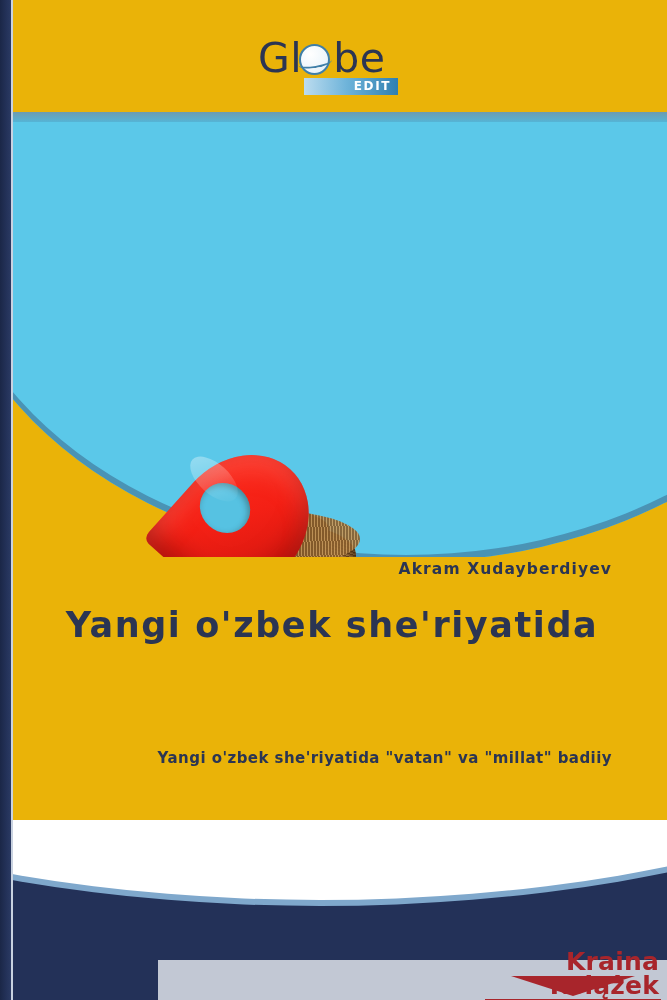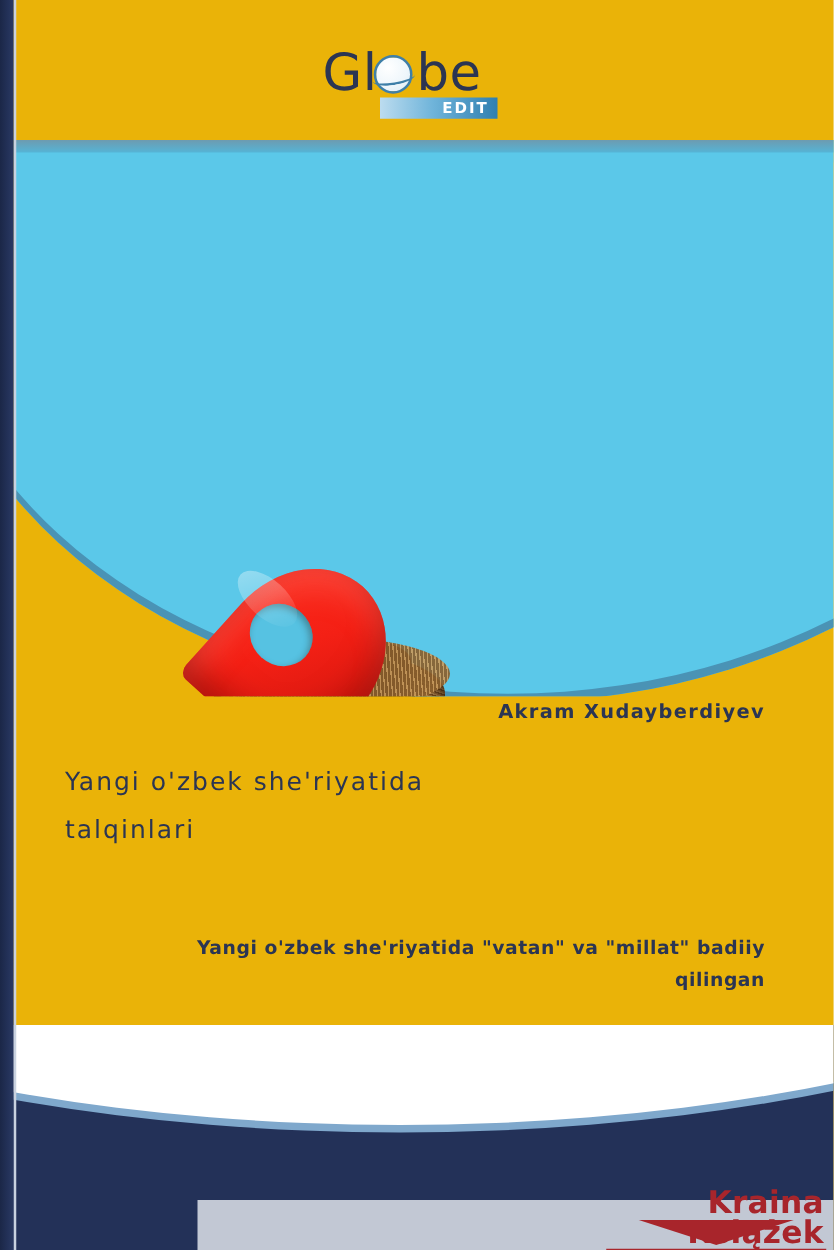--- a/index.html
+++ b/index.html
@@ -244,26 +244,26 @@
     color: #2b3553;
     font-weight: 700;
     text-align: right;
   }
   .title {
     position: absolute;
     right: 55px;
     top: 606px;
     width: 560px;
     z-index: 20;
-    text-align: left;
+    text-align: center;
     color: #2b3553;
-    font-size: 20px;
+    font-size: 35px;
     line-height: 38px;
     letter-spacing: 1.6px;
-    font-weight: 400;
+    font-weight: 700;
   }
   .subtitle {
     position: absolute;
     right: 55px;
     top: 745px;
     width: 520px;
     z-index: 20;
     text-align: right;
     color: #2b3553;
     font-size: 15px;
@@ -344,26 +344,24 @@
   <div class="logo">
     <div class="logo-word"><span>Gl</span><span style="display:inline-block;width:31px"></span><span>be</span></div>
     <div class="logo-globe"></div>
     <div class="logo-edit">EDIT</div>
   </div>
 
   <div class="author">Akram Xudayberdiyev</div>
 
   <div class="title">
     <div>Yangi o'zbek she'riyatida</div>
-    <div>talqinlari</div>
   </div>
 
   <div class="subtitle">
     <div>Yangi o'zbek she'riyatida "vatan" va "millat" badiiy</div>
-    <div>qilingan</div>
   </div>
 
   <div class="gray-bar"></div>
   <div class="kraina">
     <span class="kraina-text">Kraina Książek</span>
     <div class="kraina-book"></div>
   </div>
 
 </div>
 

